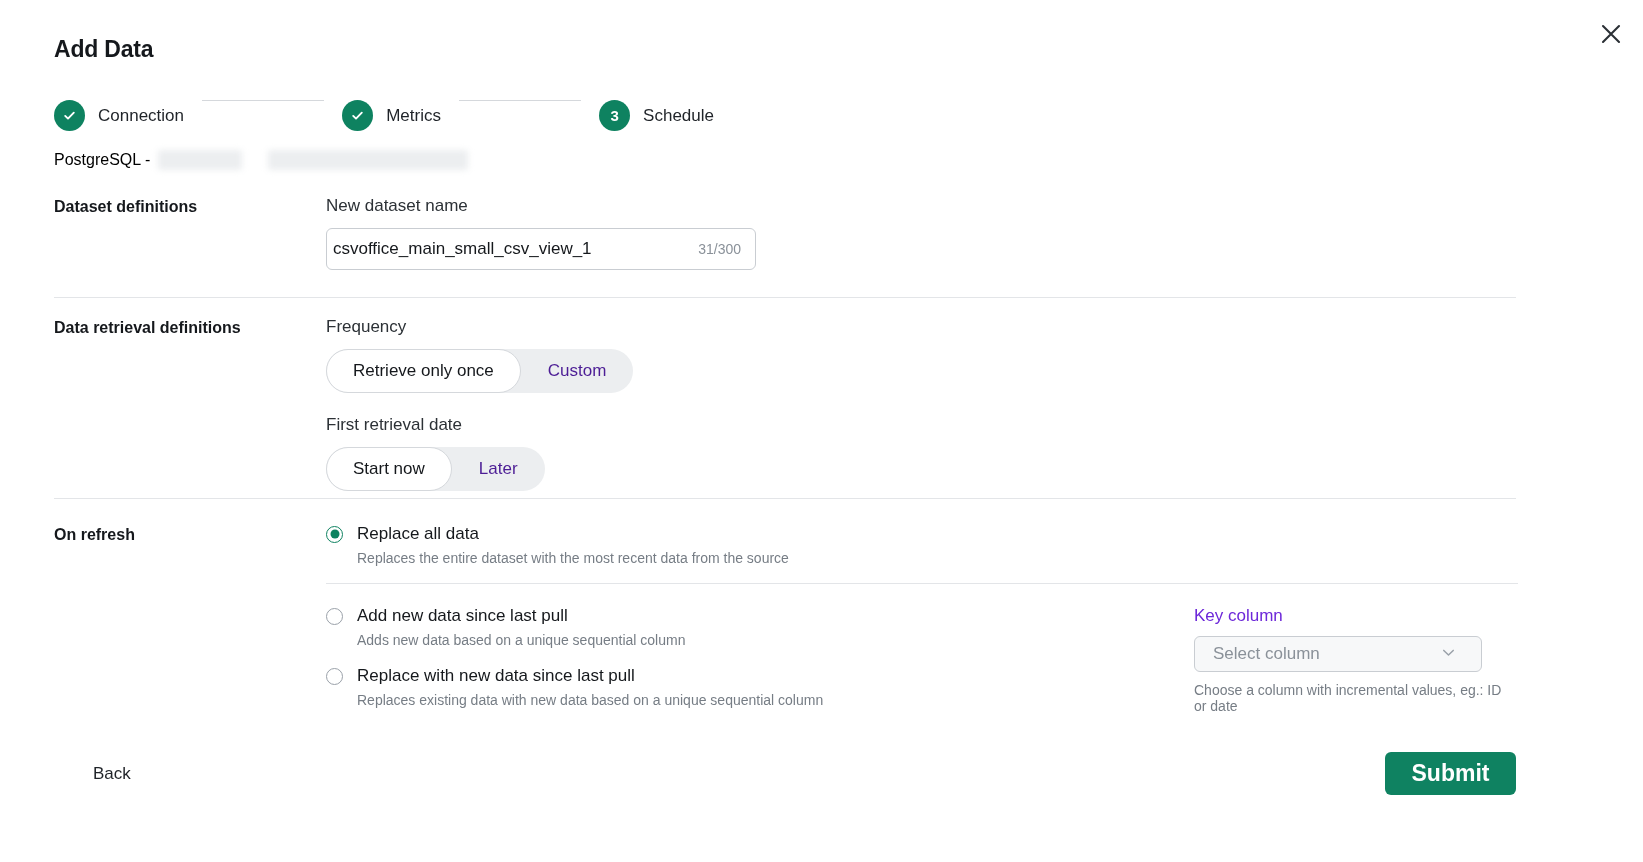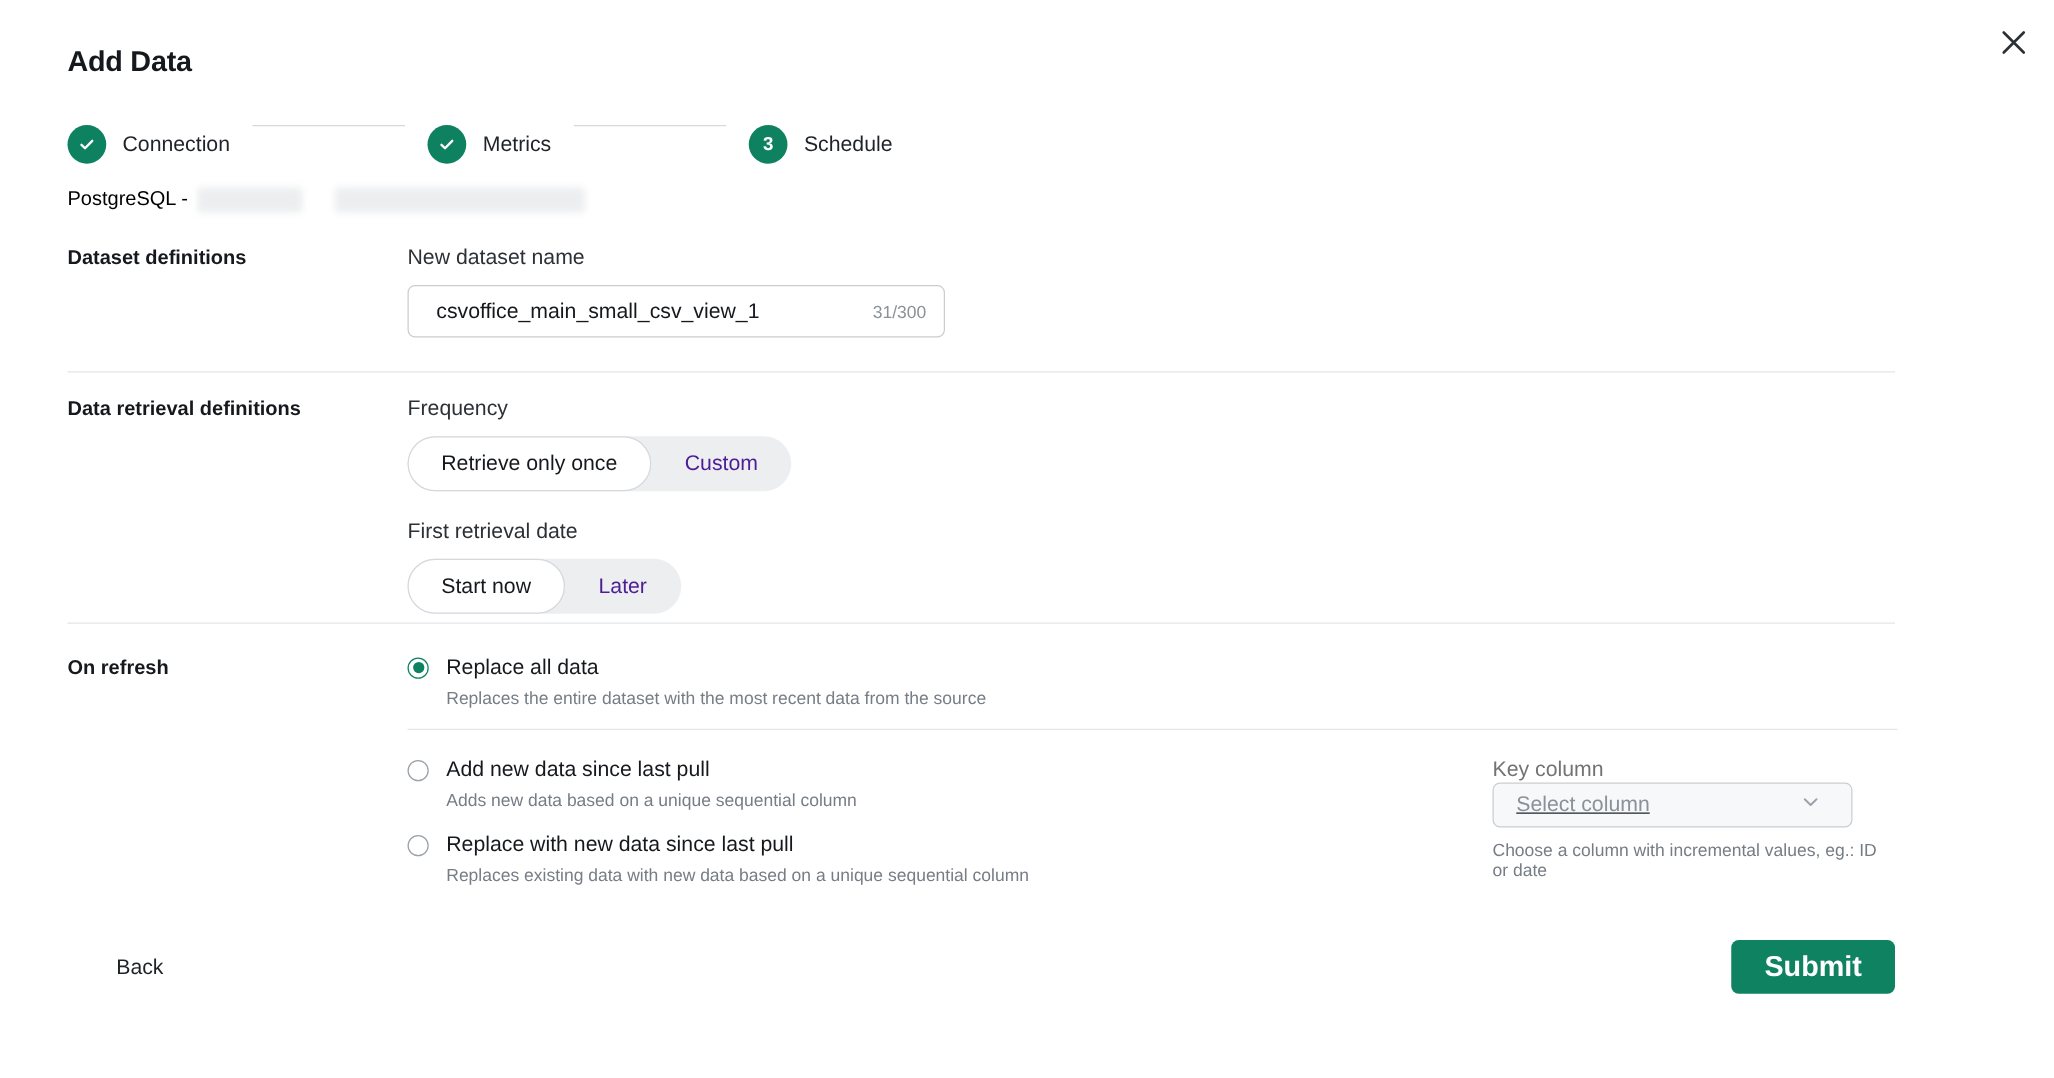--- a/index.html
+++ b/index.html
@@ -133,21 +133,21 @@
   }
 
   
   .text-input-wrap {
     width: 430px;
     height: 42px;
     border: 1px solid #c9cdd2;
     border-radius: 6px;
     display: flex;
     align-items: center;
-    padding: 0 14px 0 22px;
+    padding: 0 14px 0 6px;
     background: #ffffff;
   }
   .text-input {
     flex: 1 1 auto;
     border: none;
     outline: none;
     font-family: "Liberation Sans", sans-serif;
     font-size: 17px;
     color: #15181c;
     background: transparent;
@@ -236,34 +236,34 @@
   .sub-divider {
     width: 1192px;
     height: 1px;
     background: #e3e5e8;
     margin: 17px 0 0 0;
   }
 
   
   .select-label {
     font-size: 17px;
-    color: #737373;
+    color: #6d28d9;
+    margin-bottom: 10px;
   }
   .select-box {
     width: 288px;
     height: 36px;
     border: 1px solid #c9cdd2;
     border-radius: 6px;
     background: #f7f8f9;
     display: flex;
     align-items: center;
     justify-content: space-between;
     padding: 0 24px 0 18px;
     cursor: not-allowed;
-    text-decoration: underline;
   }
   .select-value {
     font-size: 17px;
     color: #8a9199;
   }
   .select-help {
     margin-top: 10px;
     font-size: 14px;
     color: #767d85;
   }

